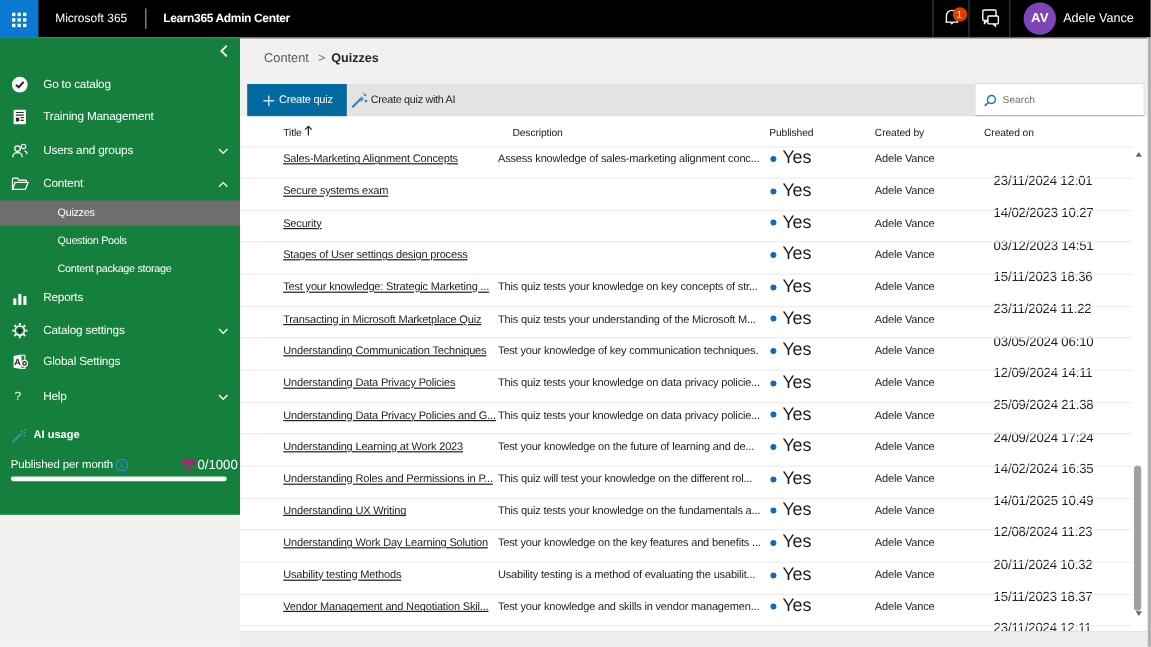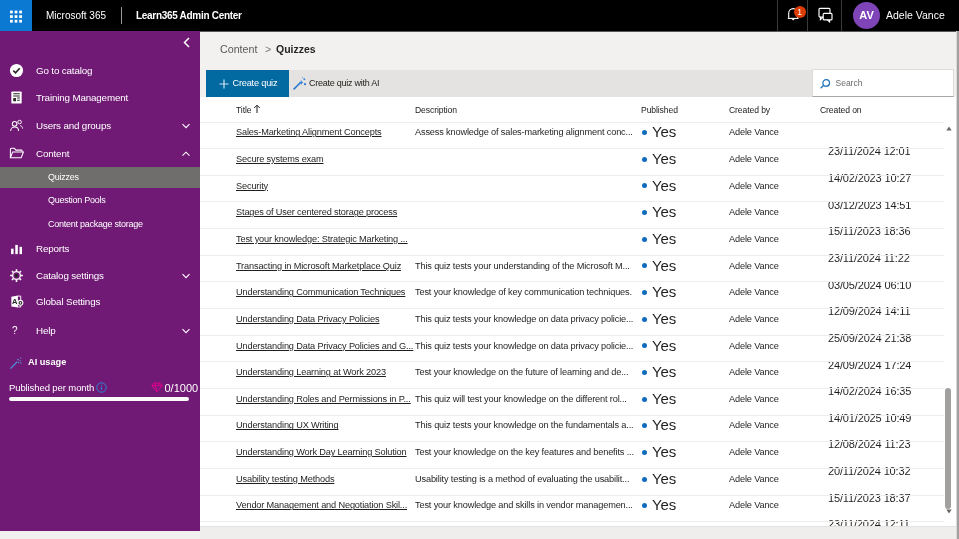--- a/index.html
+++ b/index.html
@@ -12,21 +12,21 @@
   #waffle { position:absolute; left:0; top:0; width:32px; height:31px; background:#0b79d2; }
   #brand { position:absolute; left:46px; top:0; height:31px; line-height:31px; font-size:10px; font-weight:400; color:#fff; }
   #tbsep1 { position:absolute; left:121px; top:7px; width:1px; height:17px; background:#9a9a9a; }
   #brand2 { position:absolute; left:136px; top:0; height:31px; line-height:31px; font-size:10px; font-weight:700; letter-spacing:-0.3px; color:#fff; }
   .tbdiv { position:absolute; top:0; width:1px; height:31px; background:#3a3a3a; }
   #avatar { position:absolute; left:853px; top:2px; width:27px; height:27px; border-radius:50%; background:#7e44b8; color:#fff; font-size:11px; font-weight:700; text-align:center; line-height:27px; }
   #uname { position:absolute; left:886px; top:0; height:31px; line-height:31px; font-size:10.5px; color:#fff; }
   #badge { position:absolute; left:793.5px; top:5.5px; width:12px; height:12px; border-radius:50%; background:#dd3d02; color:#fff; font-size:8.5px; text-align:center; line-height:12px; }
 
   
-  #sidebar { position:absolute; left:0; top:31px; width:200px; height:500px; background:#701a75; color:#fff; }
+  #sidebar { position:absolute; left:0; top:31px; width:200px; height:398px; background:#15803d; color:#fff; }
   .navitem { position:absolute; left:0; width:200px; height:27.7px; }
   .navicon { position:absolute; left:9px; top:6px; width:15px; height:15px; }
   .navtext { position:absolute; left:36px; top:0; height:27.7px; line-height:27.7px; font-size:9.8px; letter-spacing:-0.15px; color:#fff; white-space:nowrap; }
   .subtext { position:absolute; left:48px; height:23.3px; line-height:23.3px; font-size:9px; letter-spacing:-0.25px; color:#fff; white-space:nowrap; }
   .chev { position:absolute; left:181px; top:9px; width:10px; height:10px; }
 
   
   #crumb-c { position:absolute; left:220px; top:43px; font-size:10.7px; color:#5b5957; }
   #crumb-s { position:absolute; left:265px; top:43px; font-size:10.7px; color:#7a7876; }
   #crumb-q { position:absolute; left:276px; top:43px; font-size:10.5px; font-weight:700; color:#252423; }
@@ -226,21 +226,21 @@
       <path d="M4.8 7.3 L1.6 10.2" stroke="#1b70b8" stroke-width="1.3"></path>
     </svg>
   <span style="position:absolute;left:22.5px;top:0;line-height:26px;font-size:8.5px;color:#6b6a69">Search</span>
 </div>
 
 <div id="surface">
   <div class="hdr" style="left:36px;top:8px">Title</div>
   <svg class="abs" style="left:52.5px;top:7px" width="8" height="10" viewBox="0 0 8 10">
       <path d="M4 9 V1.5 M1.2 4 L4 1.2 L6.8 4" fill="none" stroke="#201f1e" stroke-width="1"></path>
     </svg>
-  <div class="hdr" style="left:215px;top:8px">Description</div>
+  <div class="hdr" style="left:227px;top:8px">Description</div>
   <div class="hdr" style="left:441px;top:8px">Published</div>
   <div class="hdr" style="left:529px;top:8px">Created by</div>
   <div class="hdr" style="left:620px;top:8px">Created on</div>
   <div class="rsep" style="top:24.5px"></div>
   <div id="rows">
       <div class="row" style="top:22.30px">
     <div class="ct">Sales-Marketing Alignment Concepts</div>
     <div class="cd">Assess knowledge of sales-marketing alignment conc...</div>
     <span class="dot"></span>
     <div class="cp">Yes</div>
@@ -260,30 +260,31 @@
   <div class="row" style="top:75.60px">
     <div class="ct">Security</div>
     <div class="cd"></div>
     <span class="dot"></span>
     <div class="cp">Yes</div>
     <div class="cb">Adele Vance</div>
     <div class="co">03/12/2023 14:51</div>
   </div>
   <div class="rsep" style="top:104.45px"></div>
   <div class="row" style="top:102.25px">
-    <div class="ct">Stages of User centered storage process</div>
+    <div class="ct">Stages of User settings design process</div>
     <div class="cd"></div>
     <span class="dot"></span>
     <div class="cp">Yes</div>
     <div class="cb">Adele Vance</div>
     <div class="co">15/11/2023 18:36</div>
   </div>
   <div class="rsep" style="top:131.10px"></div>
   <div class="row" style="top:128.90px">
     <div class="ct">Test your knowledge: Strategic Marketing ...</div>
+    <div class="cd">This quiz tests your knowledge on key concepts of str...</div>
     <span class="dot"></span>
     <div class="cp">Yes</div>
     <div class="cb">Adele Vance</div>
     <div class="co">23/11/2024 11:22</div>
   </div>
   <div class="rsep" style="top:157.75px"></div>
   <div class="row" style="top:155.55px">
     <div class="ct">Transacting in Microsoft Marketplace Quiz</div>
     <div class="cd">This quiz tests your understanding of the Microsoft M...</div>
     <span class="dot"></span>

